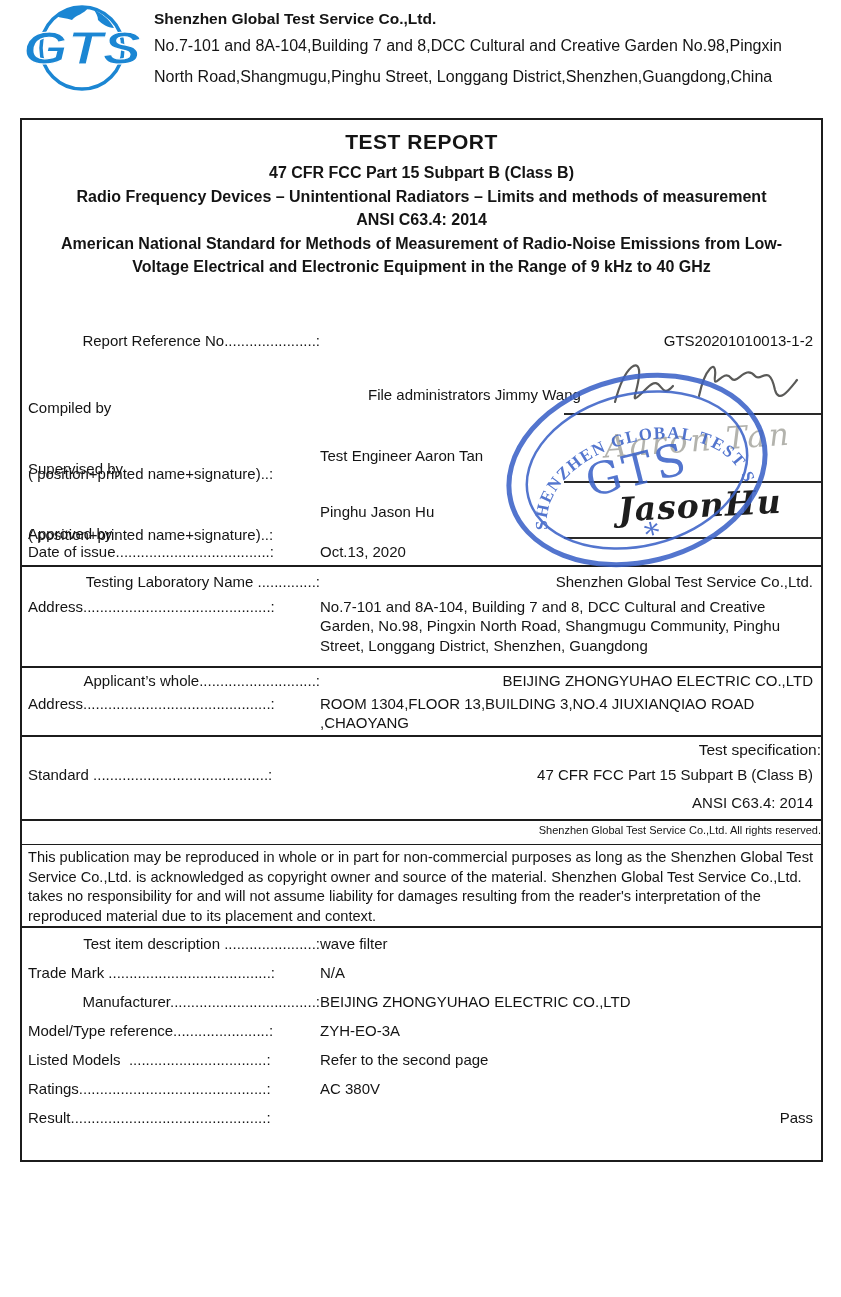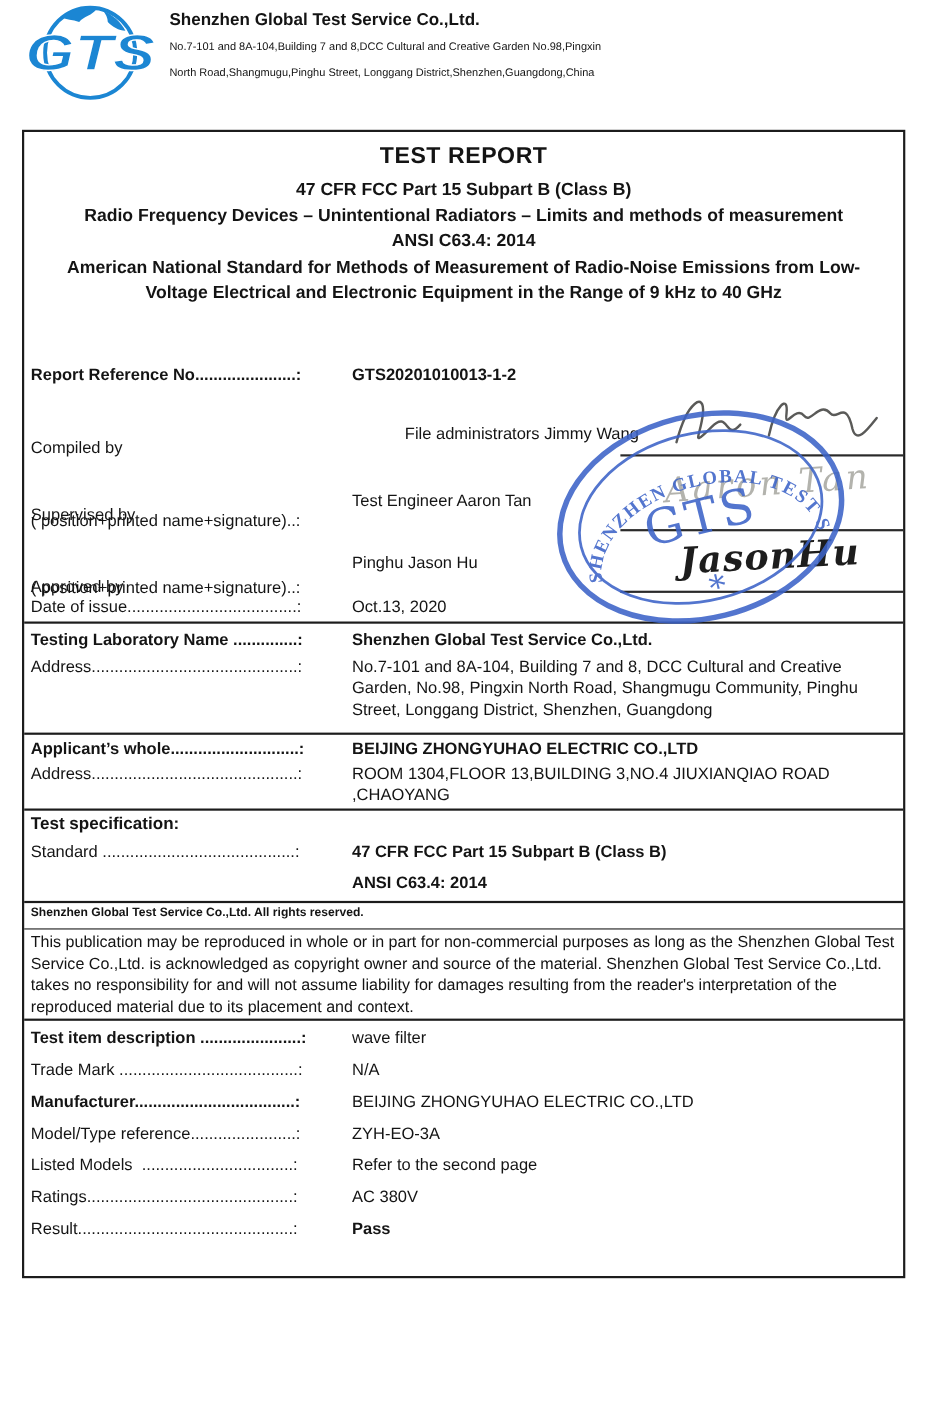--- a/index.html
+++ b/index.html
@@ -6,38 +6,38 @@
   body{
     width:841px;height:1297px;position:relative;background:#ffffff;
     font-family:"Liberation Sans",sans-serif;color:#141414;
     -webkit-font-smoothing:antialiased;
   }
   
   .letterhead{position:absolute;left:18px;top:2px;width:805px;display:flex;}
   .logo-wrap{width:128px;height:92px;flex:none;}
   .head-text{padding-left:8px;padding-top:6px;font-size:15px;line-height:1.1;}
   .head-company{font-weight:bold;font-size:15.5px;margin:2px 0 10px 0;}
-  .head-addr{font-size:10px;margin:0 0 13px 0;letter-spacing:0;}
+  .head-addr{font-size:16px;margin:0 0 13px 0;letter-spacing:0;}
   
   .report-table{
     position:absolute;left:20px;top:118px;width:803px;height:1044px;
     border:2px solid #1c1c1c;box-sizing:border-box;background:#fff;
   }
   .sec{box-sizing:border-box;overflow:hidden;}
   .sec.line{border-top:2px solid #1c1c1c;}
   .sec.thinline{border-top:1.5px solid #1c1c1c;}
   
   .sec-title{height:208px;text-align:center;padding-top:8px;}
   .doc-title{font-size:21px;font-weight:bold;margin:2px 0 8px 0;letter-spacing:.5px;}
   .doc-sub{font-size:16px;font-weight:bold;margin:1px auto;line-height:1.42;max-width:772px;}
   
   .row{display:flex;font-size:15px;line-height:1.3;padding:3px 0 0 6px;box-sizing:border-box;}
   .lbl{width:292px;flex:none;white-space:pre-wrap;}
   .val{flex:1;padding-right:8px;}
-  .b{font-weight:bold;}
+  .b{font-weight:normal;text-align:right;}
   .sec-sign{height:237px;position:relative;}
   .r-ref{height:28px;}
   .r-compiled{height:61px;gap:48px;}
   .r-supervised{height:62px;}
   .r-approved{height:60px;padding-top:6px;}
   .r-date{height:26px;}
   .two-line .lbl div{margin-bottom:7px;}
   .two-line .val{padding-top:26px;}
   .r-approved .val{padding-top:17px;}
   .sec-lab{height:101px;}

